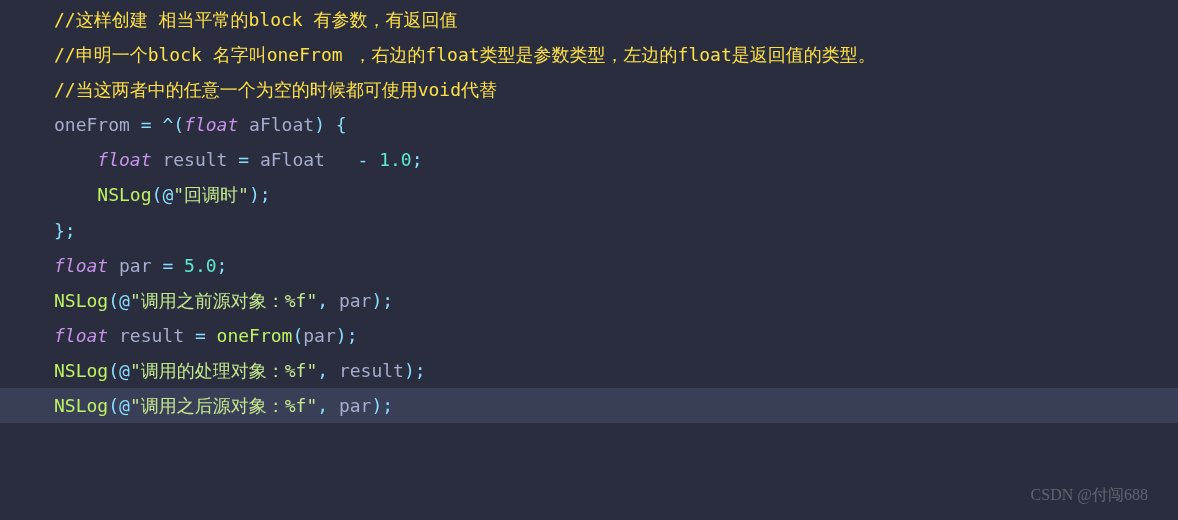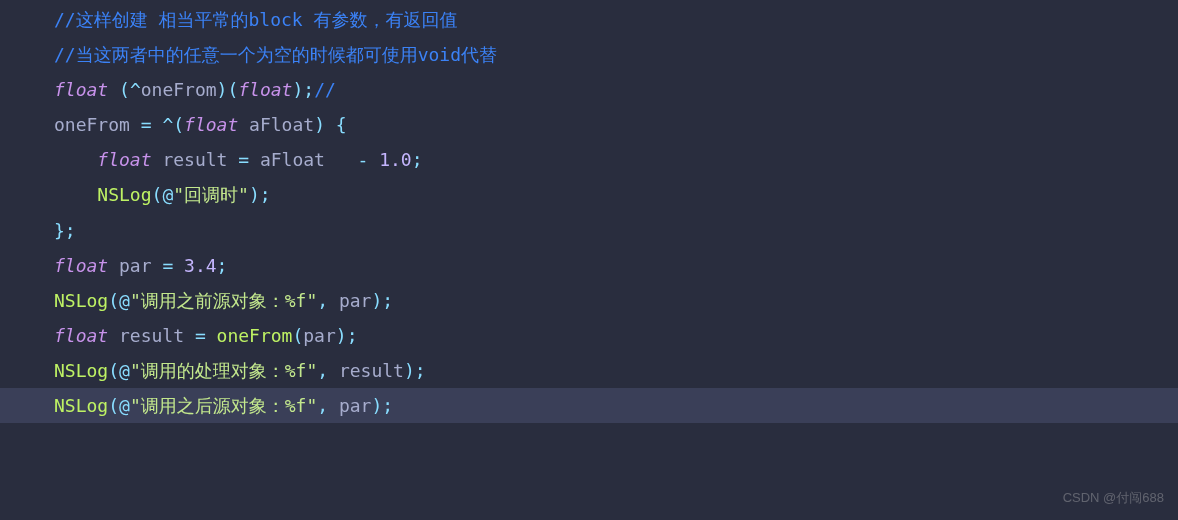--- a/index.html
+++ b/index.html
@@ -16,57 +16,57 @@
       width: 1178px;
       height: 520px;
       overflow: hidden;
       position: relative;
       padding-left: 54px;
       padding-top: 2px;
     }
     .line {
       white-space: pre;
     }
-    .comment { color: #3b82f6; }
+    .comment { color: #fde047; }
     .keyword { color: #c792ea; font-style: italic; }
     .type { color: #c792ea; font-style: italic; }
     .operator { color: #89ddff; }
     .punct { color: #89ddff; }
-    .number { color: #c4b5fd; }
+    .number { color: #5eead4; }
     .func { color: #bef264; }
     .string { color: #c3e88d; }
     .default { color: #a6accd; }
     .caret { color: #89ddff; }
     .at { color: #89ddff; }
     .highlight-line {
       background-color: #3a3f58;
       margin-left: -54px;
       padding-left: 54px;
       width: 1178px;
     }
     .watermark {
       position: absolute;
-      right: 14px;
+      right: 30px;
       bottom: 10px;
       color: rgba(200, 200, 200, 0.35);
-      font-size: 13px;
-      font-family: Liberation Sans, sans-serif;
+      font-size: 16px;
+      font-family: Liberation Serif, serif;
     }
   </style>
 </head>
 <body>
 
 <div id="editor">
     <div class="line"><span class="comment">//这样创建 相当平常的block 有参数，有返回值</span></div>
+    <div class="line"><span class="comment">//申明一个block 名字叫oneFrom ，右边的float类型是参数类型，左边的float是返回值的类型。</span></div>
     <div class="line"><span class="comment">//当这两者中的任意一个为空的时候都可使用void代替</span></div>
-    <div class="line"><span class="type">float</span><span class="default"> </span><span class="punct">(</span><span class="caret">^</span><span class="default">oneFrom</span><span class="punct">)(</span><span class="type">float</span><span class="punct">);</span><span class="comment">//</span></div>
     <div class="line"><span class="default">oneFrom </span><span class="operator">=</span><span class="default"> </span><span class="caret">^</span><span class="punct">(</span><span class="type">float</span><span class="default"> aFloat</span><span class="punct">) {</span></div>
     <div class="line"><span class="default">    </span><span class="type">float</span><span class="default"> result </span><span class="operator">=</span><span class="default"> aFloat   </span><span class="operator">-</span><span class="default"> </span><span class="number">1.0</span><span class="punct">;</span></div>
     <div class="line"><span class="default">    </span><span class="func">NSLog</span><span class="punct">(</span><span class="at">@</span><span class="string">"回调时"</span><span class="punct">);</span></div>
     <div class="line"><span class="punct">};</span></div>
-    <div class="line"><span class="type">float</span><span class="default"> par </span><span class="operator">=</span><span class="default"> </span><span class="number">3.4</span><span class="punct">;</span></div>
+    <div class="line"><span class="type">float</span><span class="default"> par </span><span class="operator">=</span><span class="default"> </span><span class="number">5.0</span><span class="punct">;</span></div>
     <div class="line"><span class="func">NSLog</span><span class="punct">(</span><span class="at">@</span><span class="string">"调用之前源对象：%f"</span><span class="punct">,</span><span class="default"> par</span><span class="punct">);</span></div>
     <div class="line"><span class="type">float</span><span class="default"> result </span><span class="operator">=</span><span class="default"> </span><span class="func">oneFrom</span><span class="punct">(</span><span class="default">par</span><span class="punct">);</span></div>
     <div class="line"><span class="func">NSLog</span><span class="punct">(</span><span class="at">@</span><span class="string">"调用的处理对象：%f"</span><span class="punct">,</span><span class="default"> result</span><span class="punct">);</span></div>
     <div class="line highlight-line"><span class="func">NSLog</span><span class="punct">(</span><span class="at">@</span><span class="string">"调用之后源对象：%f"</span><span class="punct">,</span><span class="default"> par</span><span class="punct">);</span></div>
   </div>
 
 <div class="watermark">CSDN @付闯688</div>
 
 </body></html>

